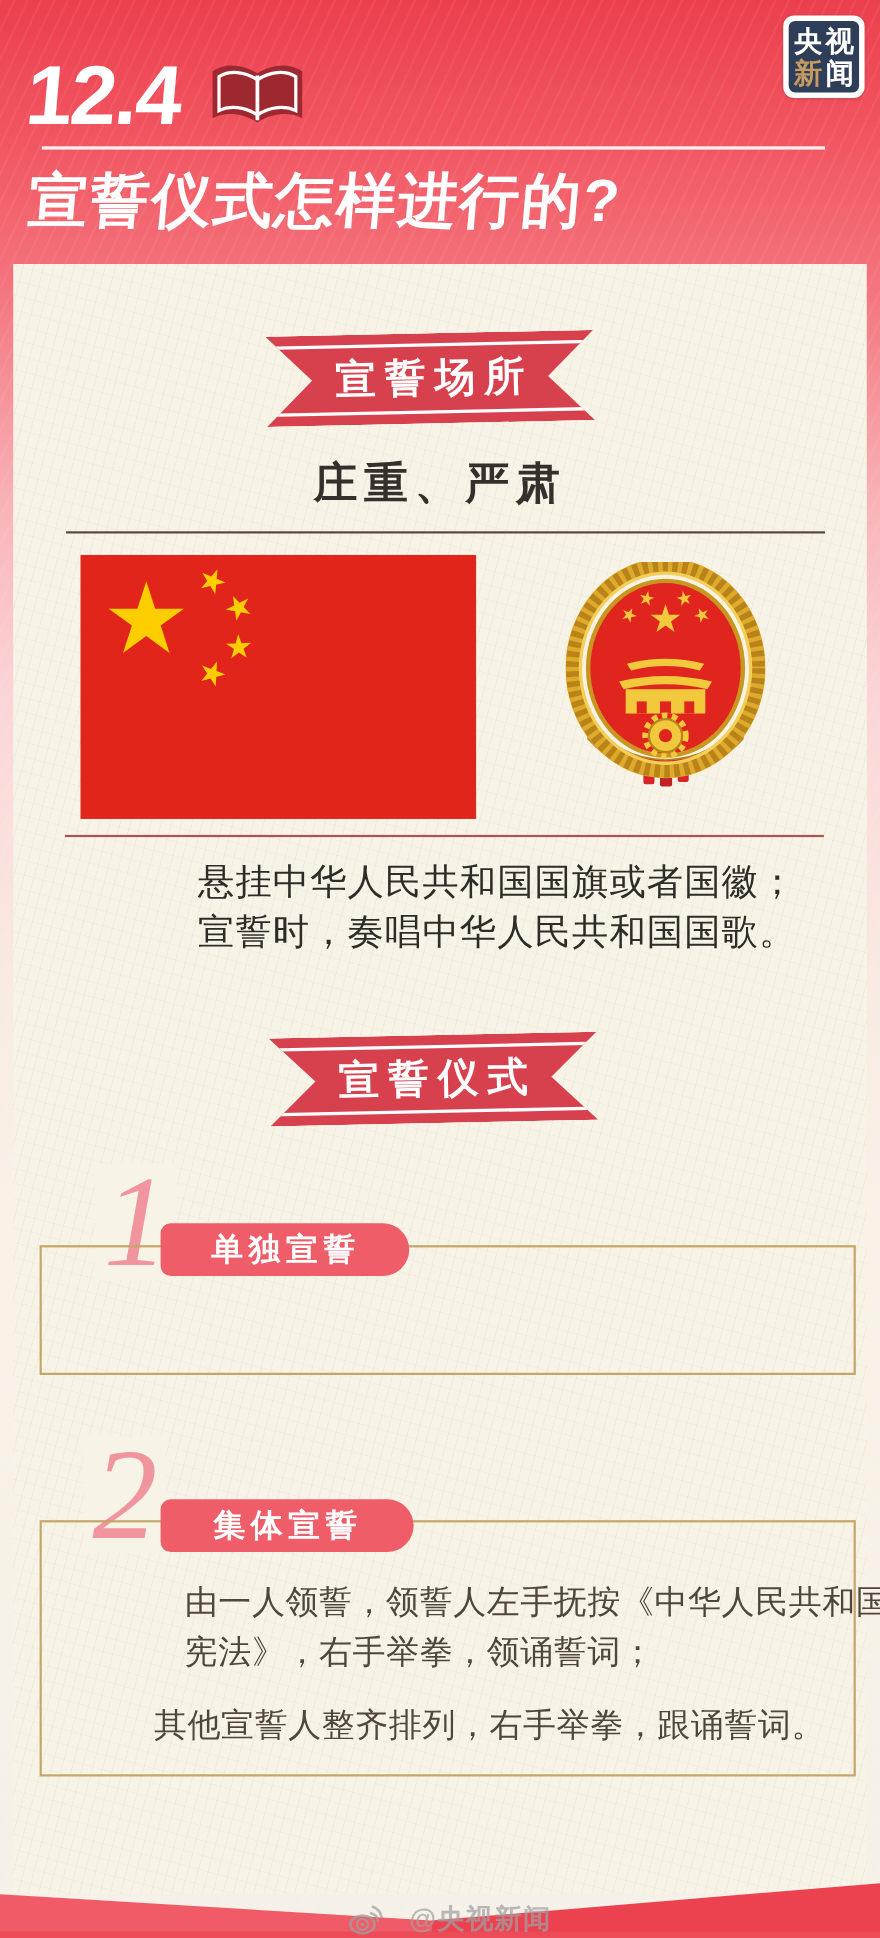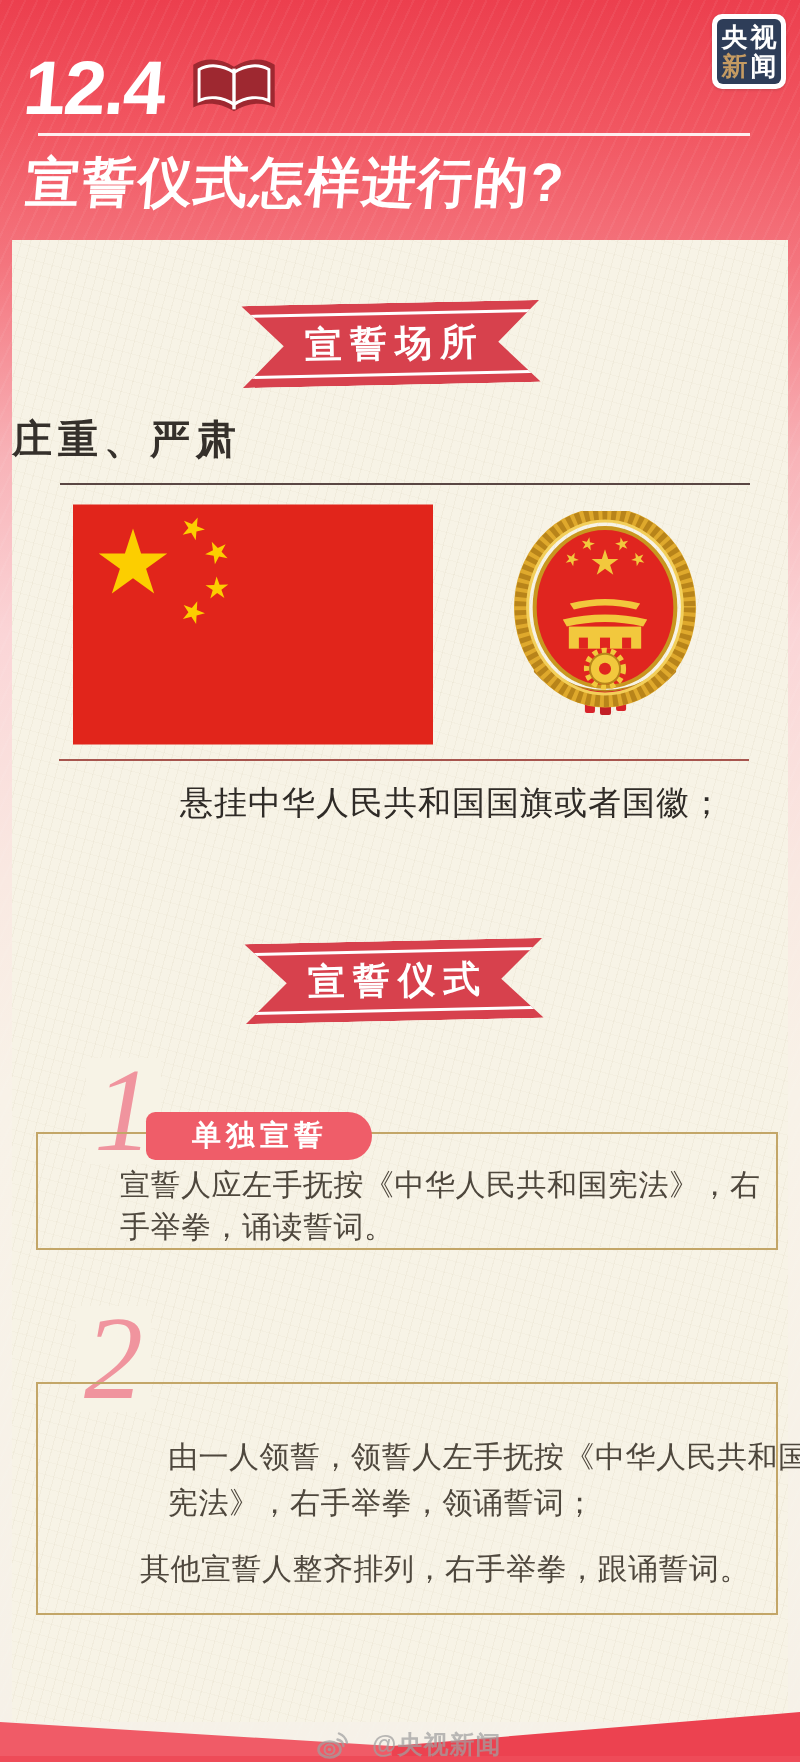--- a/index.html
+++ b/index.html
@@ -31,21 +31,21 @@
   
   .ribbon{position:absolute;width:298px;height:82px;background:#d7414d;display:flex;
           align-items:center;justify-content:center;transform:rotate(-1.2deg);
           clip-path:polygon(0 0,100% 0,86% 50%,100% 100%,0 100%,14% 50%);}
   .ribbon .lines{position:absolute;left:0;right:0;top:9px;bottom:9px;
                  border-top:3px solid #fff;border-bottom:3px solid #fff;}
   .ribbon .rlabel{position:relative;color:#fff;font-size:37px;font-weight:800;
                   letter-spacing:8px;padding-left:8px;}
   #ribbon1{left:242px;top:303px;}
   #ribbon2{left:245px;top:941px;height:80px;}
-  .subtitle{position:absolute;left:12px;top:412px;width:776px;text-align:left;
+  .subtitle{position:absolute;left:12px;top:412px;width:776px;text-align:center;
             font-family:"Liberation Serif","DejaVu Serif",serif;font-size:40px;font-weight:700;
             color:#35302b;letter-spacing:6px;}
   .div1{position:absolute;left:60px;top:483px;width:690px;height:2px;background:#5a4744;}
   .div2{position:absolute;left:59px;top:759px;width:690px;height:2px;background:#a7554e;}
   .flag{position:absolute;left:73px;top:503px;}
   .emblem{position:absolute;left:514px;top:511px;}
   .caption{position:absolute;left:180px;top:781px;font-family:"Liberation Serif","DejaVu Serif",serif;
            font-size:33px;color:#2f2b27;line-height:45px;letter-spacing:1px;}
   
   .bignum{position:absolute;font-family:"Liberation Serif","DejaVu Serif",serif;font-style:italic;
@@ -143,33 +143,34 @@
     <rect x="107" y="126" width="9" height="11" fill="#e0251f"></rect>
     <circle cx="90" cy="157" r="18" fill="none" stroke="#f2c83d" stroke-width="6" stroke-dasharray="5 4"></circle>
     <circle cx="90" cy="157" r="15" fill="#f2c83d" stroke="#b8841a" stroke-width="2"></circle>
     <circle cx="90" cy="157" r="6" fill="#e0251f"></circle>
   </svg>
 
   <div class="div2"></div>
 
   <div class="caption">
     <div>悬挂中华人民共和国国旗或者国徽；</div>
+    <div>宣誓时，奏唱中华人民共和国国歌。</div>
   </div>
 
   <div class="ribbon" id="ribbon2">
     <div class="lines"></div>
     <div class="rlabel">宣誓仪式</div>
   </div>
 
   <div class="bignum" id="num1">1</div>
   <div class="pill" id="pill1">单独宣誓</div>
   <div class="obox" id="box1"></div>
-  <div class="btext" id="text1">宣誓人应左手抚按《中华人民共和国宪法》，右手举拳，诵读誓词。</div>
 
   <div class="bignum" id="num2">2</div>
+  <div class="pill" id="pill2">集体宣誓</div>
   <div class="obox" id="box2"></div>
   <div class="btext" id="text2a">由一人领誓，领誓人左手抚按《中华人民共和国宪法》，右手举拳，领诵誓词；</div>
   <div class="btext" id="text2b">其他宣誓人整齐排列，右手举拳，跟诵誓词。</div>
 
   <svg class="footer" width="800" height="62" viewBox="0 0 800 62">
     <polygon points="0,22 392,46 392,62 0,62" fill="#f05b67"></polygon>
     <polygon points="392,46 800,12 800,62 392,62" fill="#ec4250"></polygon>
     <rect x="0" y="56" width="800" height="6" fill="#ee4b58"></rect>
   </svg>
 

